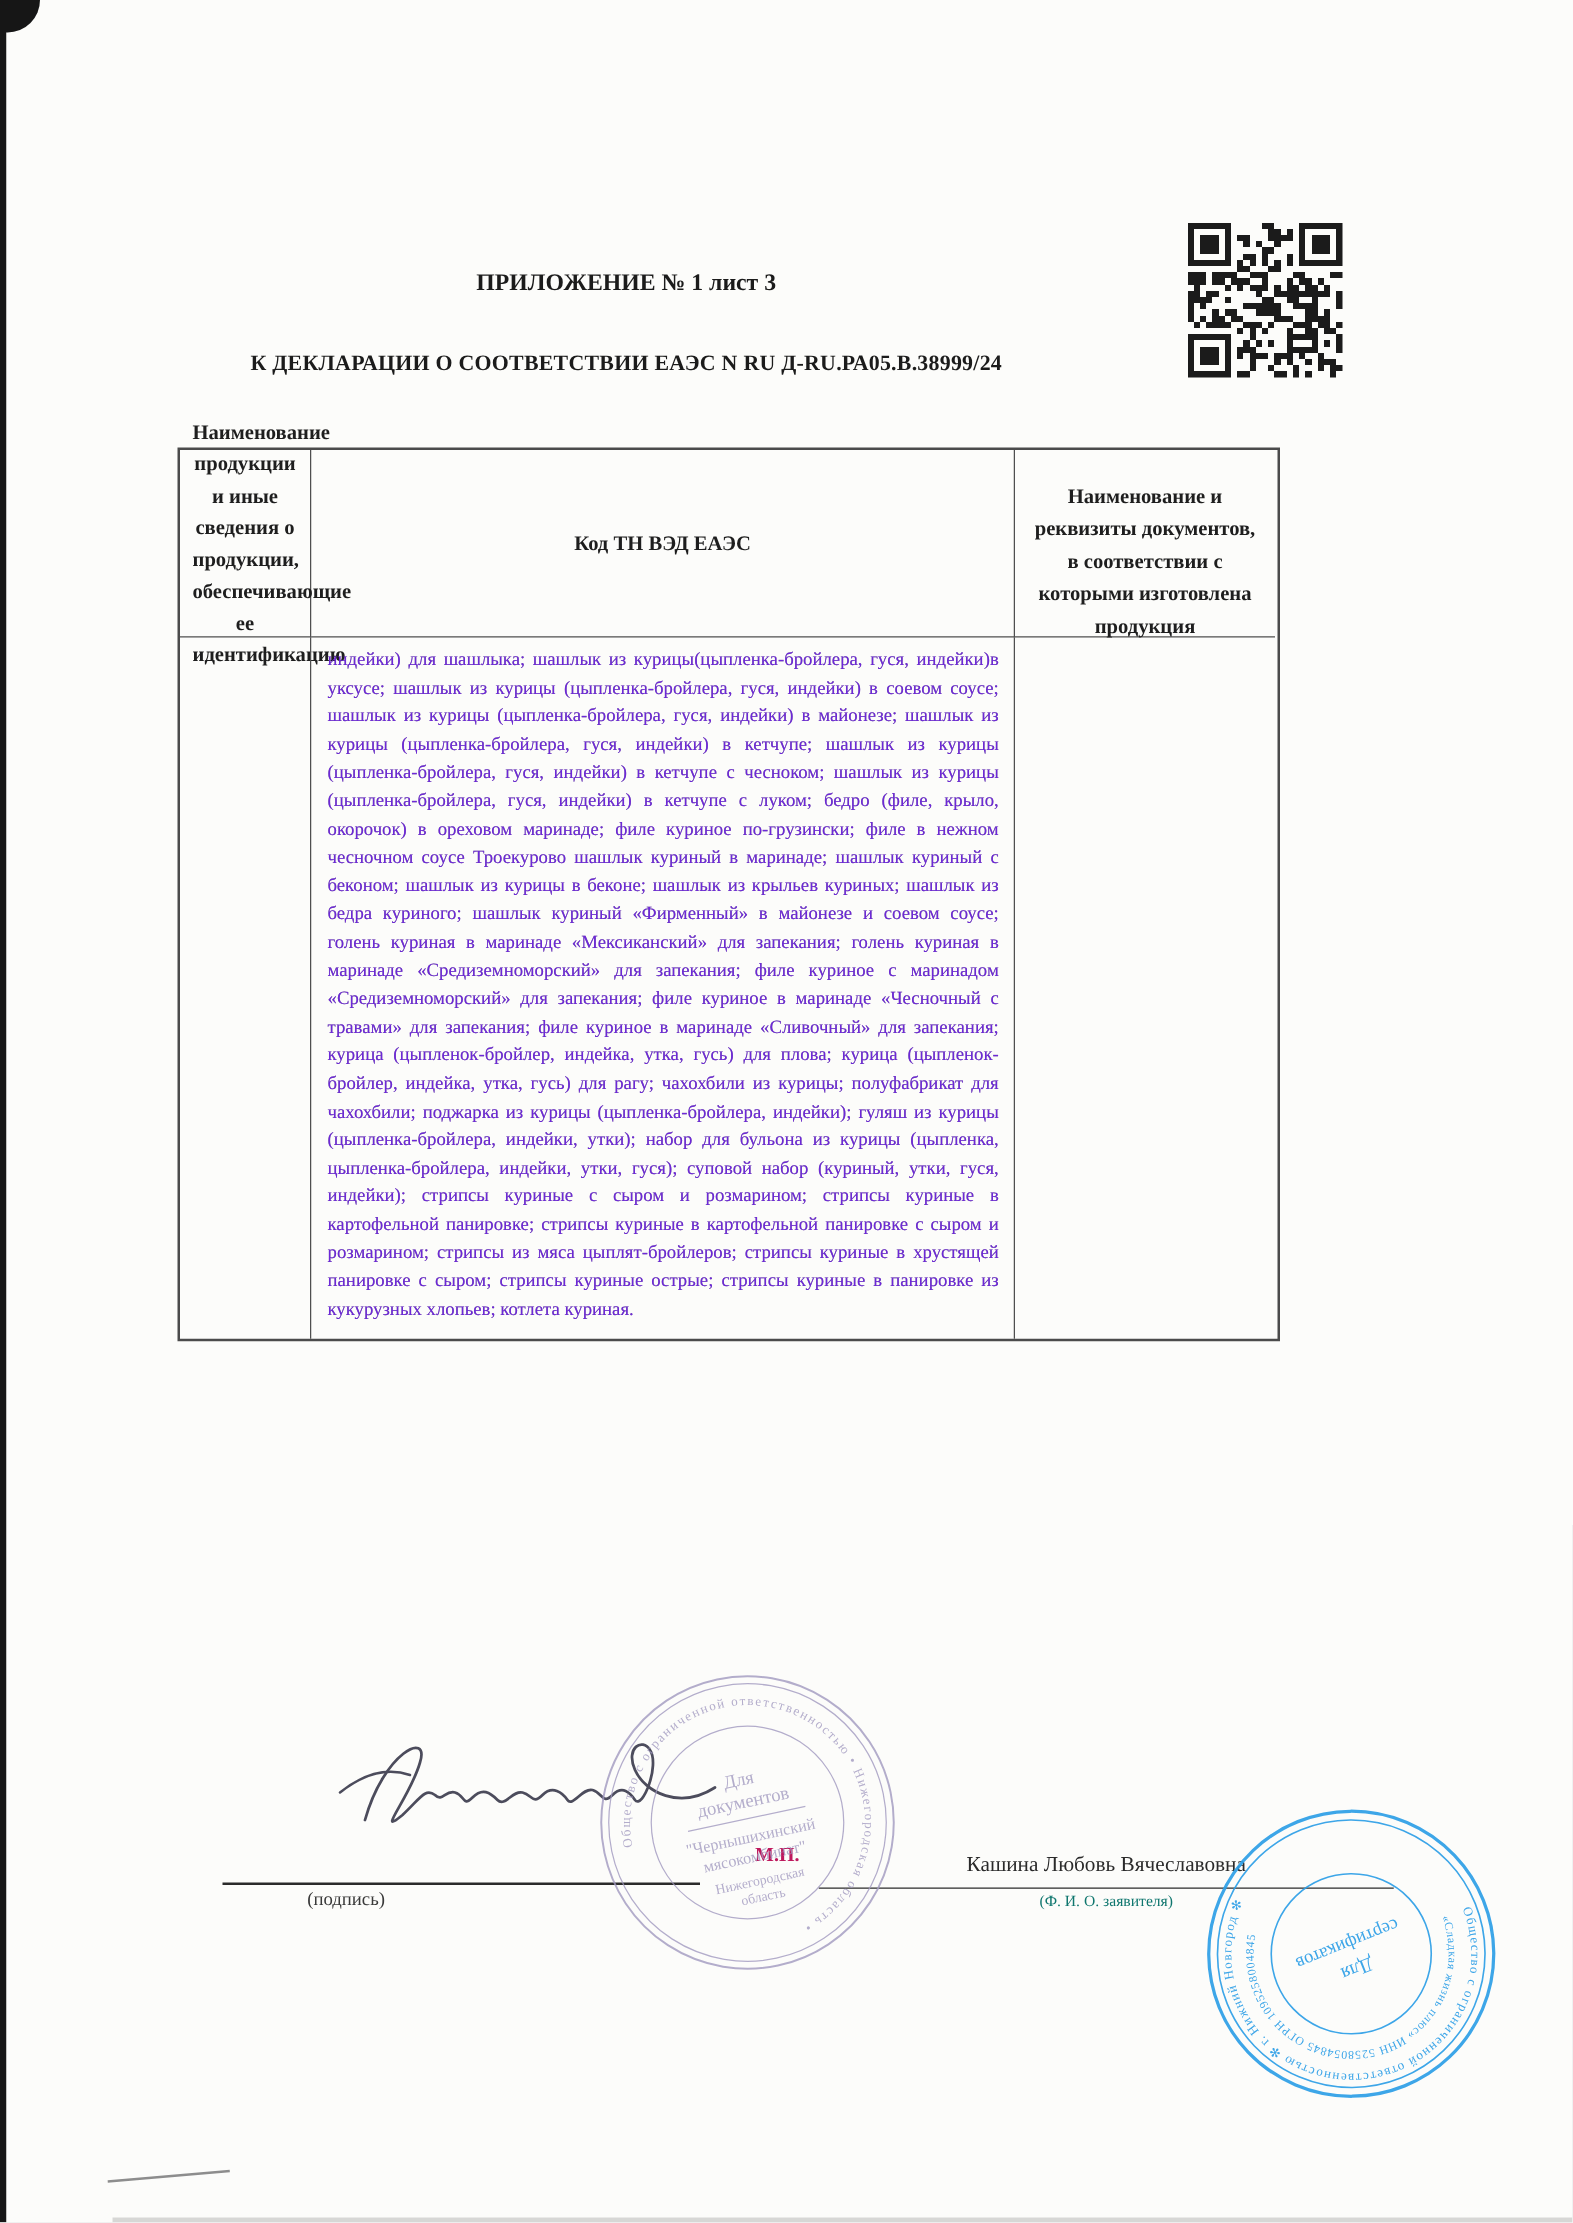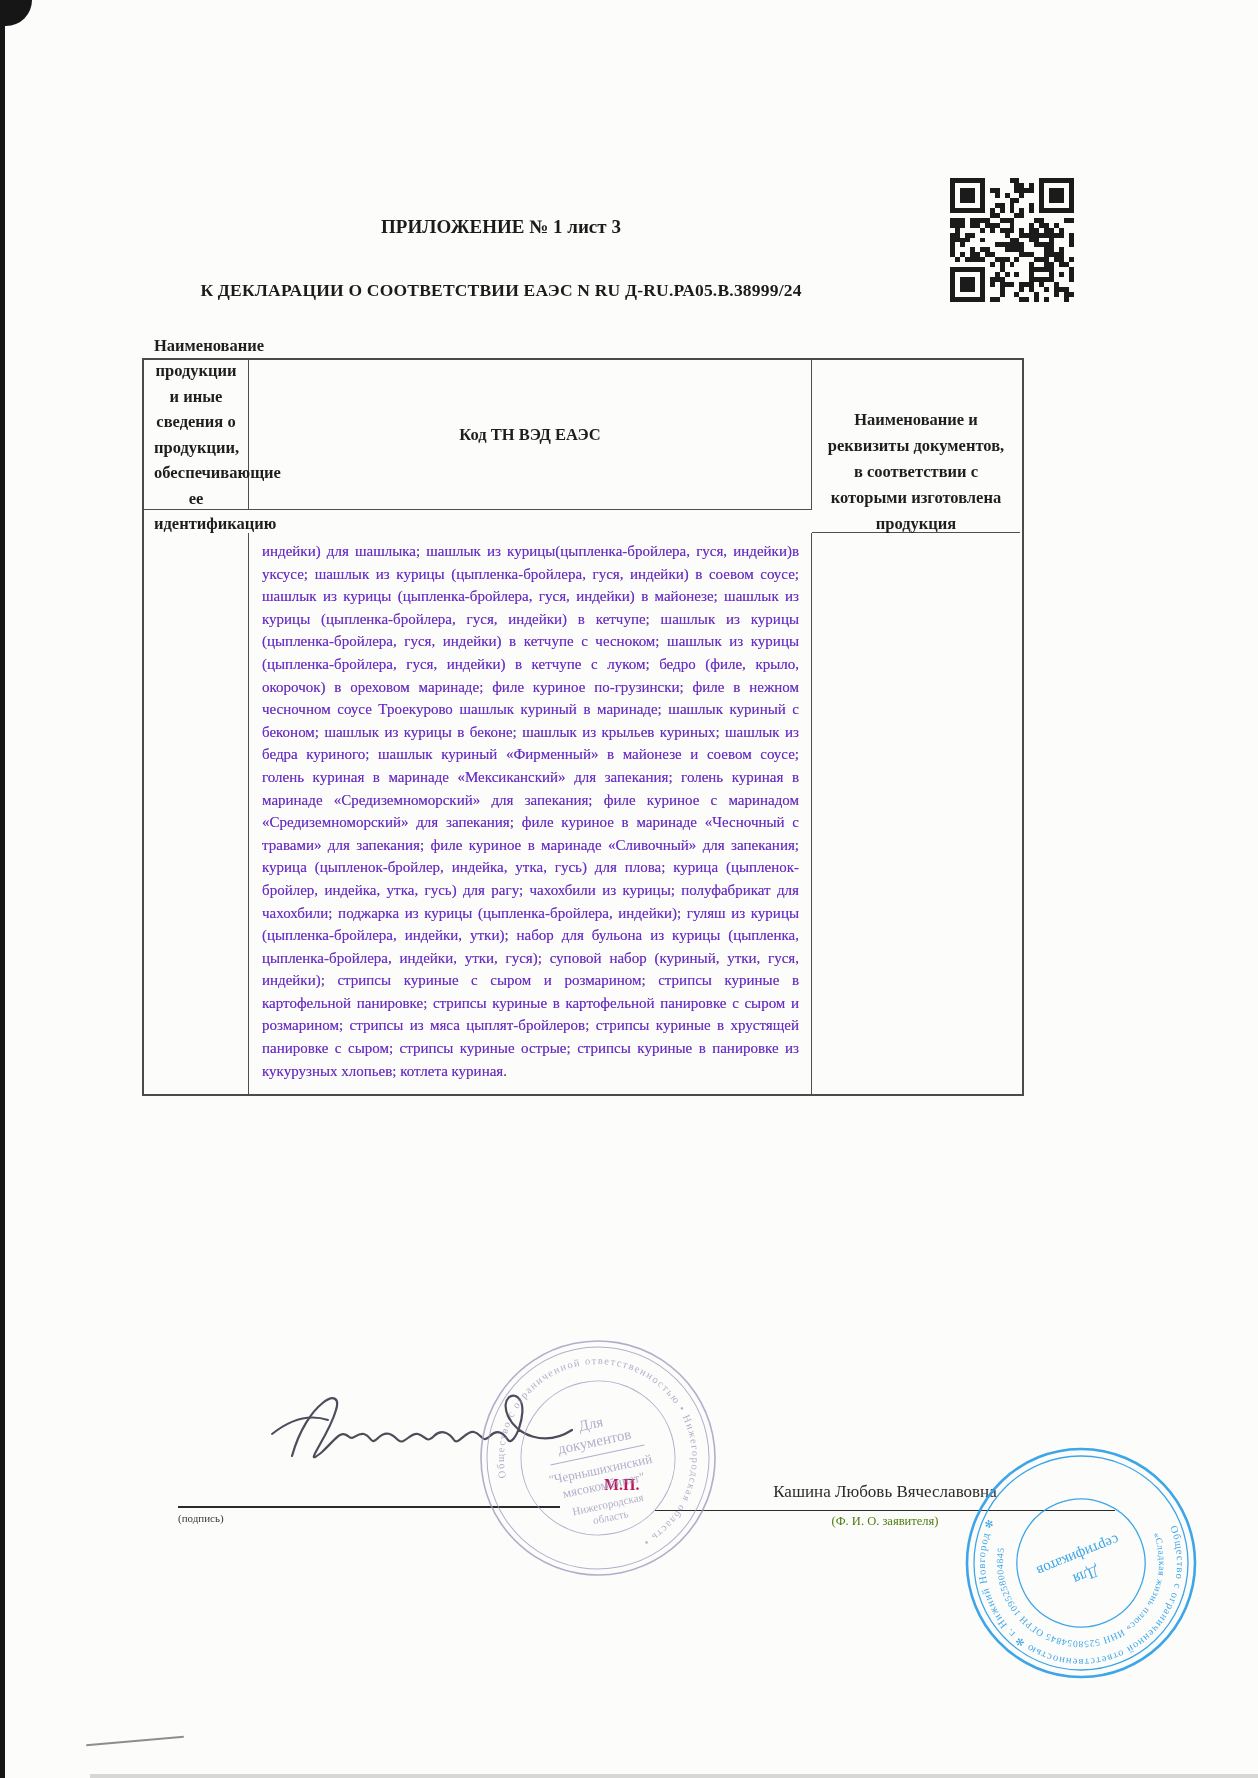--- a/index.html
+++ b/index.html
@@ -31,32 +31,32 @@
     background:transparent;
   }
   .cell{box-sizing:border-box;}
   .c-r{border-right:1.6px solid #4f4f4f;}
   .c-b{border-bottom:1.6px solid #4f4f4f;}
   .th{
     font-weight:bold;text-align:center;font-size:16.5px;line-height:25.5px;
     display:flex;flex-direction:column;justify-content:center;
     padding:6px 10px;height:150px;color:#1e1e1e;
   }
-  .th-docs{justify-content:flex-start;padding-top:24px;line-height:26px;margin-top:23px;}
+  .th-docs{justify-content:flex-start;padding-top:24px;line-height:26px;}
   .td{min-height:548px;}
   .td-desc{
     padding:7px 12px 12px 13px;font-size:15px;line-height:22.6px;
     text-align:justify;color:#6d28d9;text-shadow:0 0 .4px rgba(20,20,20,.45);
   }
 
   
   .sig-line{position:absolute;left:178px;top:1506px;width:382px;border-top:2px solid #2b2b2b;}
   .fio-line{position:absolute;left:655px;top:1510px;width:460px;border-top:1.6px solid #2b2b2b;}
-  .podpis-caption{position:absolute;left:178px;top:1512px;width:130px;text-align:left;font-size:11px;color:#3a3a3a;}
-  .fio-caption{position:absolute;left:655px;top:1514px;width:460px;text-align:center;font-size:12.5px;color:#4d7c0f;}
+  .podpis-caption{position:absolute;left:178px;top:1512px;width:130px;text-align:right;font-size:15px;color:#3a3a3a;}
+  .fio-caption{position:absolute;left:655px;top:1514px;width:460px;text-align:center;font-size:12.5px;color:#0f766e;}
   .applicant-name{position:absolute;left:655px;top:1482px;width:460px;text-align:center;font-size:17px;color:#2a2a2a;}
   .mp{position:absolute;left:604px;top:1476px;font-size:16px;font-weight:bold;color:#be185d;}
   .sig-svg{position:absolute;left:252px;top:1372px;width:340px;height:105px;}
 
   
   .stamp-grey{position:absolute;left:472px;top:1332px;width:252px;height:252px;transform:rotate(-12deg);opacity:.8;}
   .stamp-blue{position:absolute;left:960px;top:1440px;width:242px;height:246px;transform:rotate(158deg);opacity:.92;}
 </style>
 </head>
 <body>

